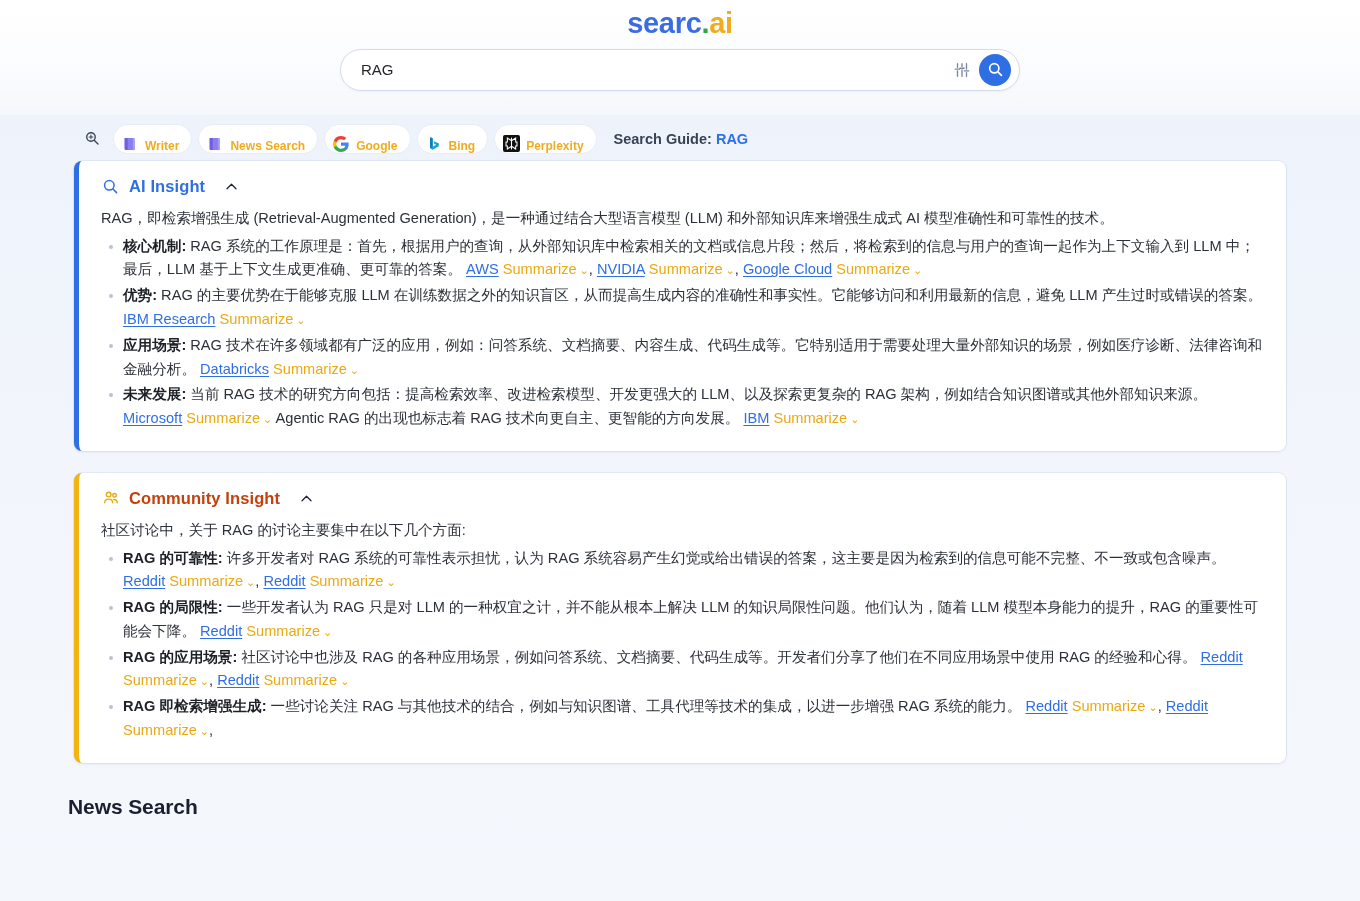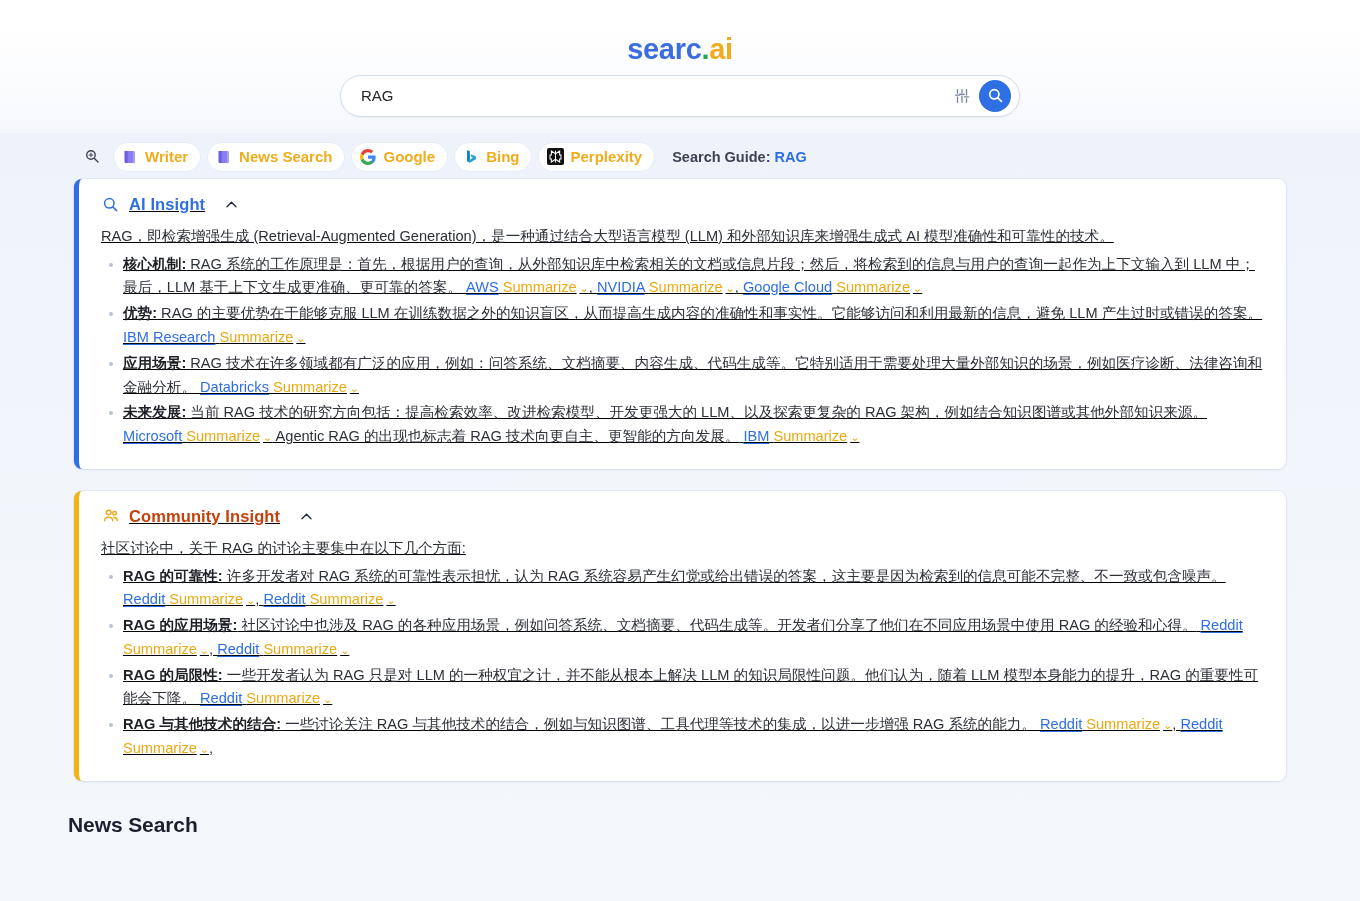--- a/index.html
+++ b/index.html
@@ -15,26 +15,25 @@
 
   
   .header {
     width: 1360px;
     height: 115px;
     background: linear-gradient(180deg, #ffffff 0%, #fbfcfe 60%, #f4f7fc 100%);
     position: relative;
   }
   .logo {
     text-align: center;
-    padding-top: 16px;
+    padding-top: 8px;
     font-size: 29px;
     font-weight: 700;
     letter-spacing: -0.3px;
     line-height: 1.1;
-    margin-top: 18px;
   }
   .logo .l-searc { color: #3b6de0; }
   .logo .l-dot   { color: #2aa74a; }
   .logo .l-ai    { color: #f0ac1c; }
 
   .searchbar-wrap {
     display: flex;
     justify-content: center;
     margin-top: 9px;
   }
@@ -91,28 +90,28 @@
     height: 46px;
   }
   .nav-zoom-icon {
     width: 20px; height: 20px;
     display: flex; align-items: center; justify-content: center;
     margin-right: 4px;
     cursor: pointer;
   }
   .chip {
     display: flex;
-    align-items: center;
+    align-items: flex-end;
     gap: 6px;
     height: 28px;
     padding: 0 12px 0 7px;
     border-radius: 14px;
     background: #ffffff;
     cursor: pointer;
-    font-size: 15px;
+    font-size: 12px;
     font-weight: 700;
     color: #f0ac1c;
     box-shadow: 0 0 0 0.5px rgba(190,205,230,0.35);
   }
   .chip .glyph {
     width: 18px; height: 18px;
     display: flex; align-items: center; justify-content: center;
     flex: 0 0 18px;
   }
   .chip.google .glyph, .chip.bing .glyph, .chip.plx .glyph { }
@@ -126,21 +125,20 @@
   .searchterm .term { color: #2f6fe4; }
 
   
   .card {
     margin: 0 74px 0 74px;
     background: #ffffff;
     border-radius: 8px;
     border-left: 5px solid #2f6fe4;
     box-shadow: 0 1px 3px rgba(60,90,150,0.10), 0 0 0 0.5px rgba(200,212,232,0.6);
     padding: 16px 20px 18px 22px;
-    text-decoration: underline;
   }
   .card.community {
     border-left-color: #f2b313;
     margin-top: 22px;
   }
   .card-head {
     display: flex;
     align-items: center;
     gap: 9px;
     margin-bottom: 11px;
@@ -368,21 +366,21 @@
       <span class="card-title">Community Insight</span>
       <span class="chevron-up">
         <svg width="15" height="15" viewBox="0 0 20 20" fill="none" stroke="#1c2433" stroke-width="1.7" stroke-linecap="round" stroke-linejoin="round">
           <polyline points="4,13 10,7 16,13"></polyline>
         </svg>
       </span>
     </div>
     <p class="intro">社区讨论中，关于 RAG 的讨论主要集中在以下几个方面:</p>
     <ul class="bullets">
         <li><span class="bold-lead">RAG 的可靠性:</span><span> 许多开发者对 RAG 系统的可靠性表示担忧，认为 RAG 系统容易产生幻觉或给出错误的答案，这主要是因为检索到的信息可能不完整、不一致或包含噪声。</span> <a class="src">Reddit</a> <span class="summ">Summarize<span class="cv">⌄</span></span><span class="sep">, </span><a class="src">Reddit</a> <span class="summ">Summarize<span class="cv">⌄</span></span></li>
+        <li><span class="bold-lead">RAG 的局限性:</span><span> 一些开发者认为 RAG 只是对 LLM 的一种权宜之计，并不能从根本上解决 LLM 的知识局限性问题。他们认为，随着 LLM 模型本身能力的提升，RAG 的重要性可能会下降。</span> <a class="src">Reddit</a> <span class="summ">Summarize<span class="cv">⌄</span></span></li>
         <li><span class="bold-lead">RAG 的应用场景:</span><span> 社区讨论中也涉及 RAG 的各种应用场景，例如问答系统、文档摘要、代码生成等。开发者们分享了他们在不同应用场景中使用 RAG 的经验和心得。</span> <a class="src">Reddit</a> <span class="summ">Summarize<span class="cv">⌄</span></span><span class="sep">, </span><a class="src">Reddit</a> <span class="summ">Summarize<span class="cv">⌄</span></span></li>
-        <li><span class="bold-lead">RAG 的局限性:</span><span> 一些开发者认为 RAG 只是对 LLM 的一种权宜之计，并不能从根本上解决 LLM 的知识局限性问题。他们认为，随着 LLM 模型本身能力的提升，RAG 的重要性可能会下降。</span> <a class="src">Reddit</a> <span class="summ">Summarize<span class="cv">⌄</span></span></li>
-        <li><span class="bold-lead">RAG 与其他技术的结合:</span><span> 一些讨论关注 RAG 与其他技术的结合，例如与知识图谱、工具代理等技术的集成，以进一步增强 RAG 系统的能力。</span> <a class="src">Reddit</a> <span class="summ">Summarize<span class="cv">⌄</span></span><span class="sep">, </span><a class="src">Reddit</a> <span class="summ">Summarize<span class="cv">⌄</span></span><span class="sep">,</span></li>
+        <li><span class="bold-lead">RAG 即检索增强生成:</span><span> 一些讨论关注 RAG 与其他技术的结合，例如与知识图谱、工具代理等技术的集成，以进一步增强 RAG 系统的能力。</span> <a class="src">Reddit</a> <span class="summ">Summarize<span class="cv">⌄</span></span><span class="sep">, </span><a class="src">Reddit</a> <span class="summ">Summarize<span class="cv">⌄</span></span><span class="sep">,</span></li>
       </ul>
   </div>
 
   <div class="news-head">News Search</div>
 
 </div>
 
 </body></html>

